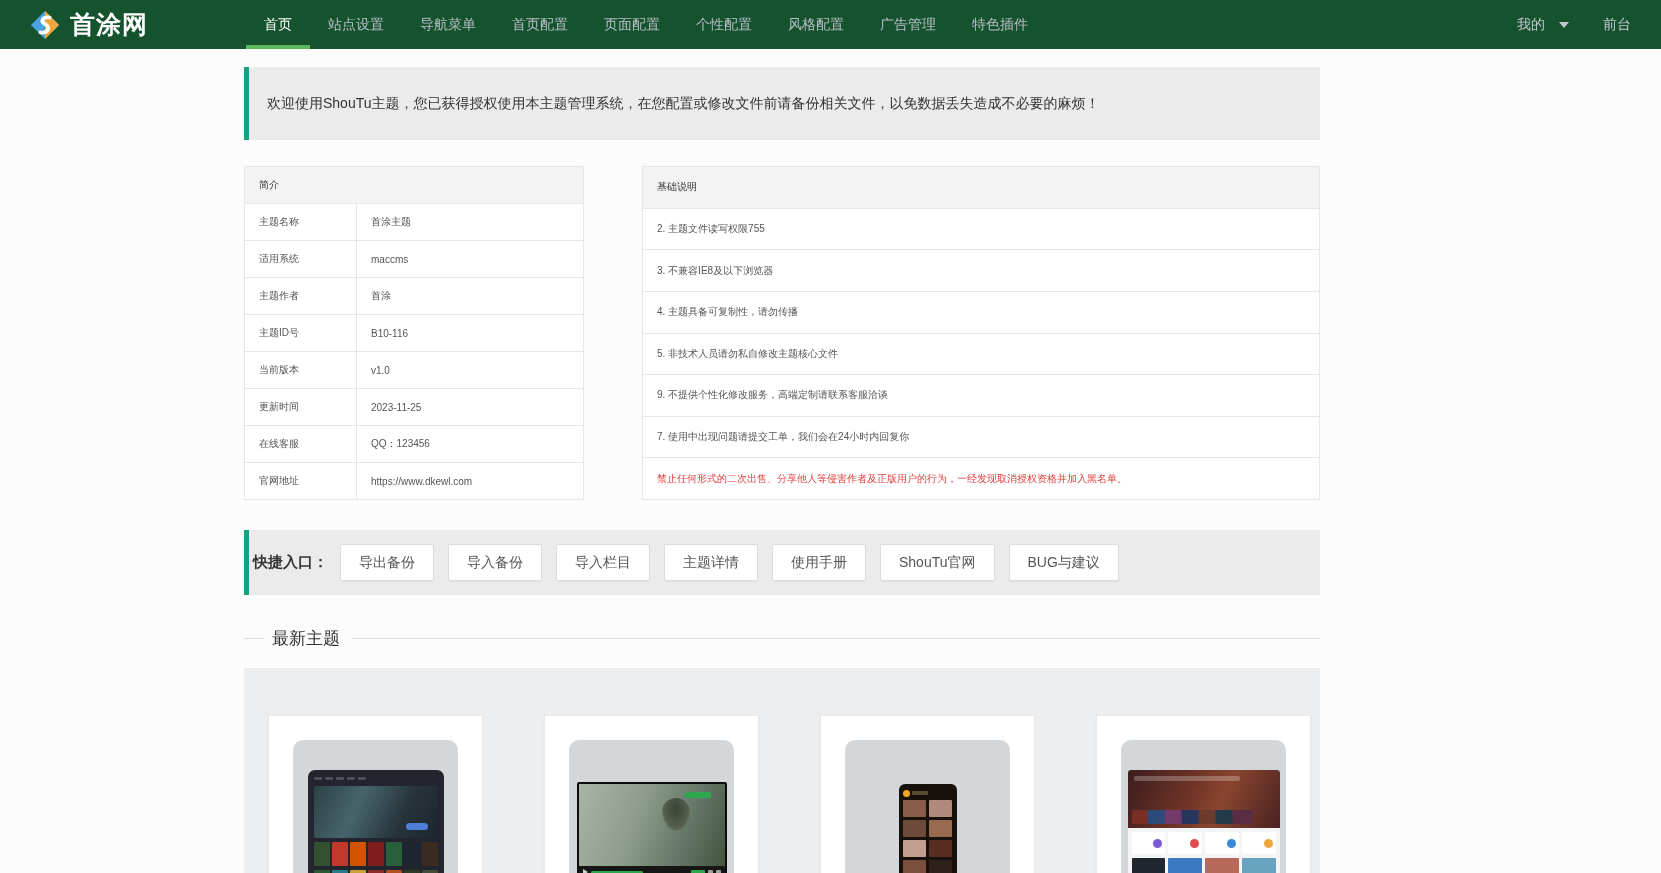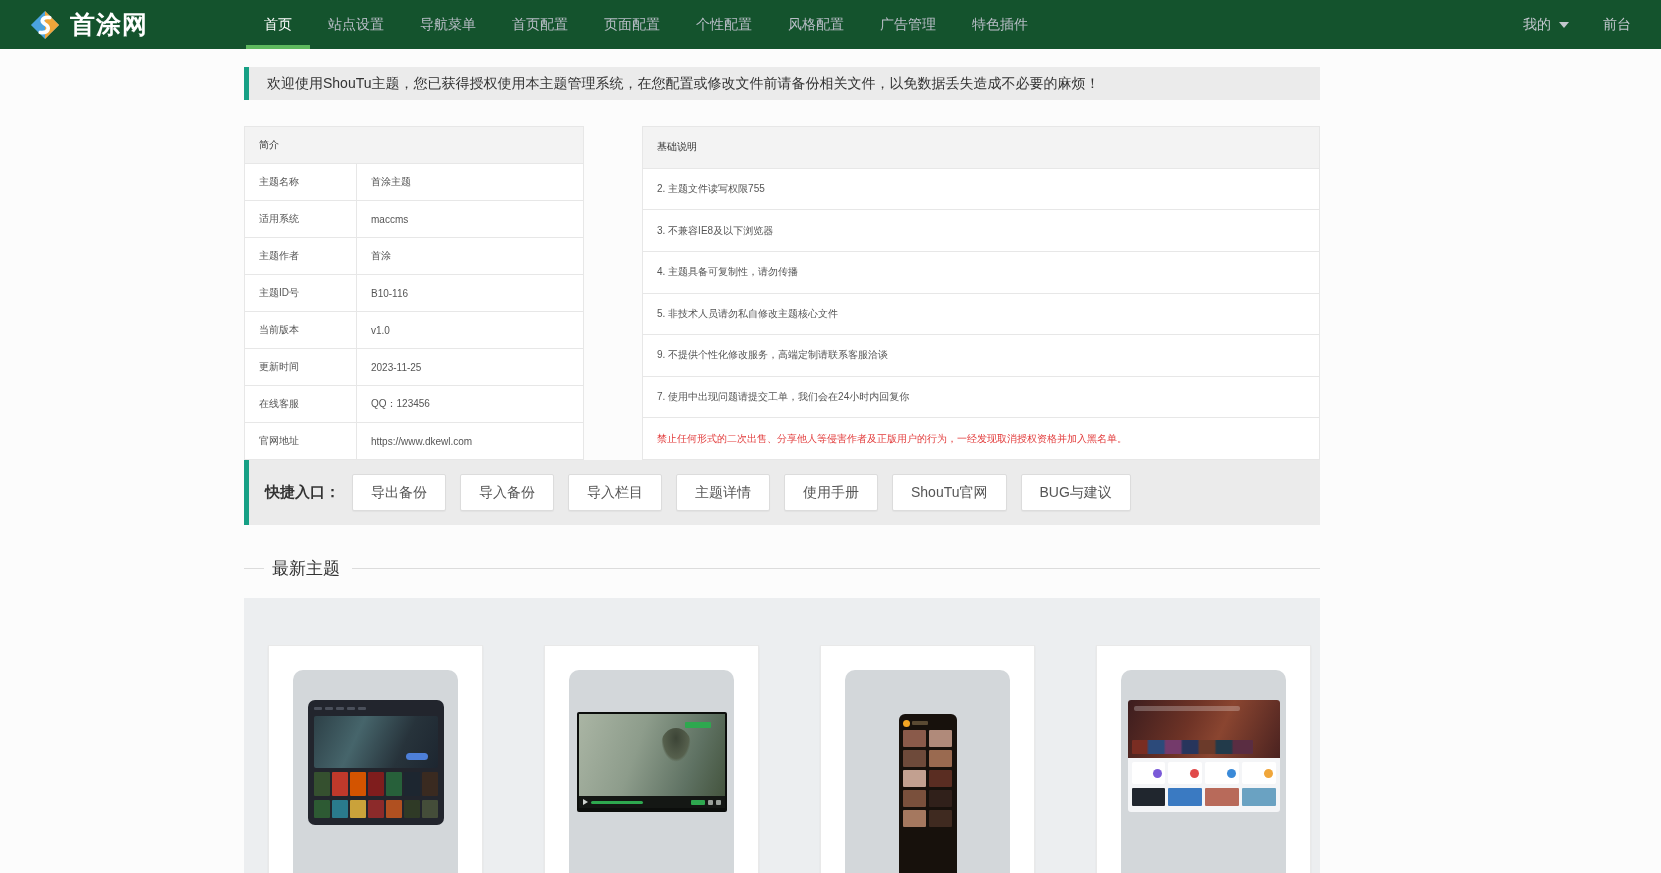--- a/index.html
+++ b/index.html
@@ -27,51 +27,51 @@
   }
   .nav-item.active { color:#fff; }
   .nav-item.active::after {
     content:""; position:absolute; left:0; right:0; bottom:0; height:4px;
     background:#5eb95e;
   }
   .nav-right {
     margin-left:auto; display:flex; align-items:center; gap:34px;
     color:#c3c7ce; font-size:14px;
   }
-  .nav-right .nav-link { display:flex; align-items:center; gap:8px; cursor:pointer; }
+  .nav-right .nav-link { display:flex; align-items:center; gap:14px; cursor:pointer; }
   .caret {
     width:0; height:0; border-left:5px solid transparent;
     border-right:5px solid transparent; border-top:6px solid #c3c7ce;
     display:inline-block;
   }
 
   
   .main { width:1076px; margin:18px 0 0 244px; }
 
   .notice {
     background:#ebebeb; border-left:5px solid #16a085;
-    padding:8px 18px; font-size:14px; color:#333; line-height:17px;
+    padding:28px 18px; font-size:14px; color:#333; line-height:17px;
   }
 
   
   .tables-row { display:flex; gap:19px; margin-top:26px; }
   table { border-collapse:collapse; background:#fff; font-size:10px; }
   .intro-table { width:340px; flex:0 0 340px; }
   .notes-table { flex:1;margin-left:39px; }
   th, td { border:1px solid #e7e7e7; padding:0 14px; height:37px; text-align:left; font-weight:normal; }
   th { background:#f3f3f3; color:#333; }
   .intro-table td.lbl { width:112px; color:#555; }
   .intro-table td.val { color:#555; }
   .notes-table td { color:#555; }
   .warning-row td { color:#e23b3b; }
 
   
   .quick {
-    background:#ebebeb; border-left:5px solid #16a085;
-    padding:14px 16px; display:flex; align-items:center;
+    margin-top:30px; background:#ebebeb; border-left:5px solid #16a085;
+    padding:14px 4px; display:flex; align-items:center;
   }
   .quick-label { font-size:15px; font-weight:bold; color:#333; margin-right:12px; white-space:nowrap; }
   .quick-btn {
     background:#fff; border:1px solid #dcdcdc; border-radius:2px;
     padding:0 18px; height:37px; font-size:14px; color:#555;
     margin-right:14px; cursor:pointer;
     font-family:"Liberation Sans","DejaVu Sans",sans-serif;
     box-shadow:0 1px 1px rgba(0,0,0,.04);
   }
 

